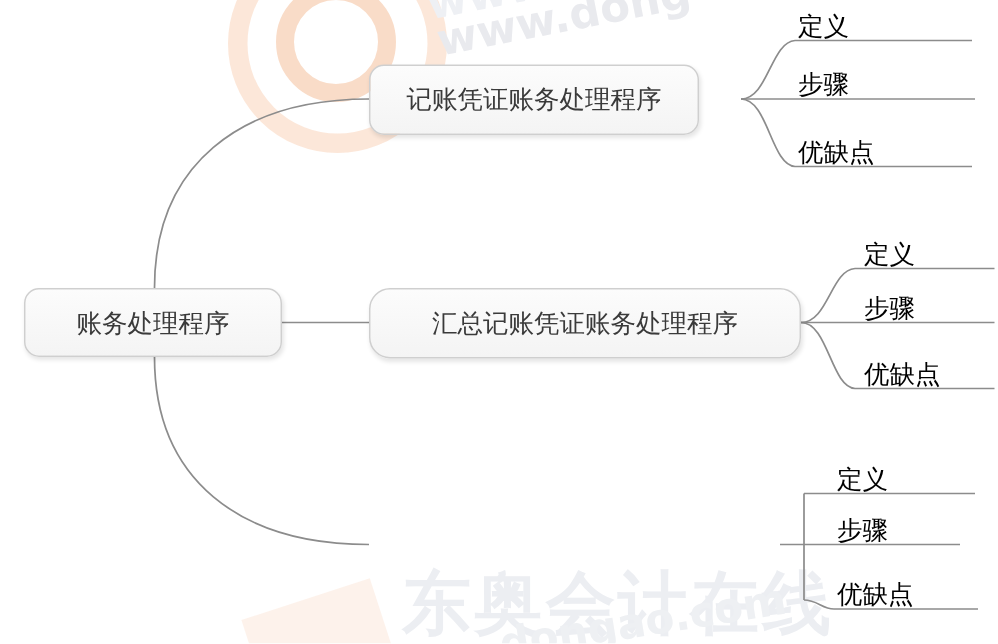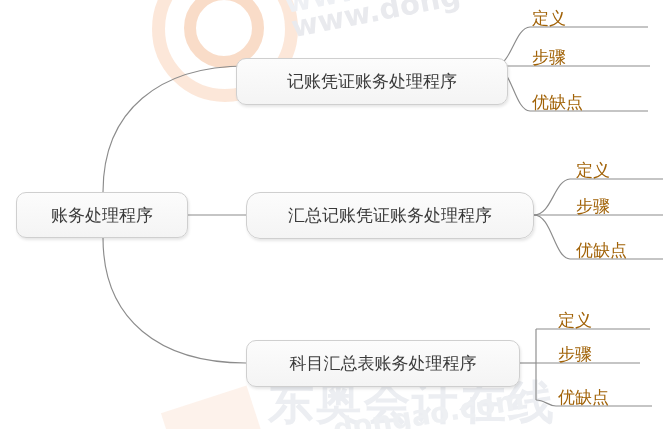--- a/index.html
+++ b/index.html
@@ -117,37 +117,37 @@
     color: #3a3a3a;
     font-family: "DejaVu Serif", "Liberation Serif", serif;
     font-size: 17px;
     white-space: nowrap;
   }
   .node-root {
     left: 16px; top: 192px;
     width: 172px; height: 46px;
   }
   .node-b1 {
-    left: 236px; top: 43px;
-    width: 272px; height: 47px; margin-top: 15px;
+    left: 246px; top: 43px;
+    width: 220px; height: 47px;
   }
   .node-b2 {
     left: 246px; top: 192px;
     width: 288px; height: 47px; border-radius: 14px;
   }
   .node-b3 {
     left: 246px; top: 340px;
     width: 274px; height: 47px;
   }
 
   
   .leaf {
     position: absolute;
     z-index: 2;
-    color: #a16207;
+    color: #000000;
     font-family: "DejaVu Serif", "Liberation Serif", serif;
     font-size: 17px;
     white-space: nowrap;
     line-height: 1;
   }
 </style>
 </head>
 <body>
 
 <div id="canvas">
@@ -188,23 +188,20 @@
   <div class="node node-root">
     <span>账务处理程序</span>
   </div>
 
   <div class="node node-b1">
     <span>记账凭证账务处理程序</span>
   </div>
   <div class="node node-b2">
     <span>汇总记账凭证账务处理程序</span>
   </div>
-  <div class="node node-b3">
-    <span>科目汇总表账务处理程序</span>
-  </div>
 
   <div class="leaf" style="left:532px; top:10px;">
     <span>定义</span>
   </div>
   <div class="leaf" style="left:532px; top:49px;">
     <span>步骤</span>
   </div>
   <div class="leaf" style="left:532px; top:94px;">
     <span>优缺点</span>
   </div>

